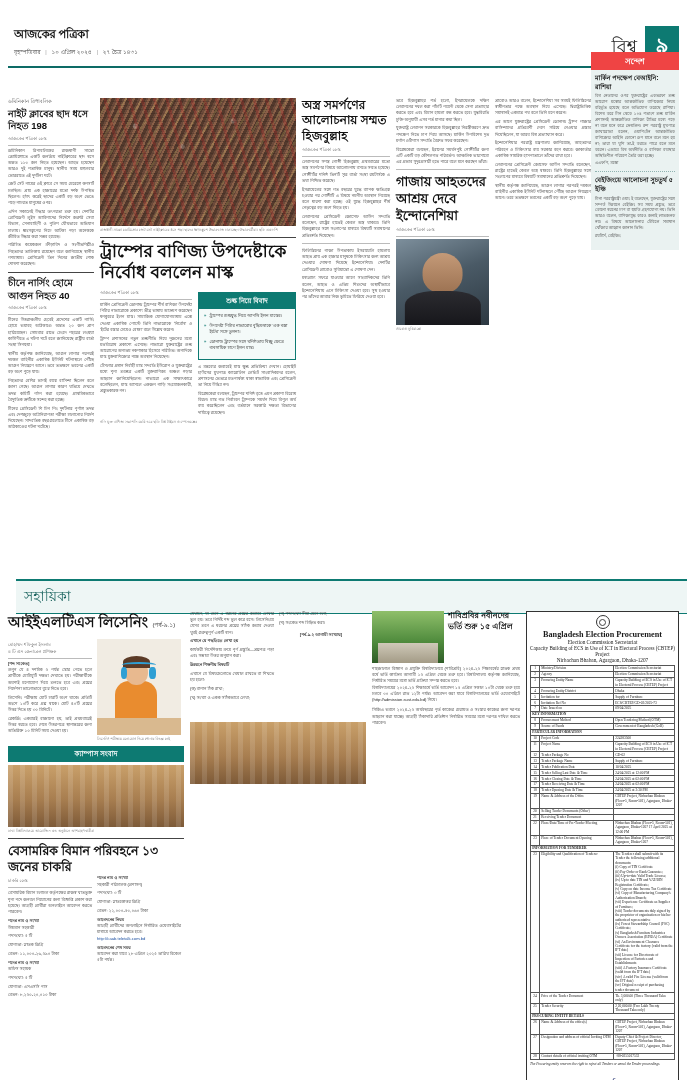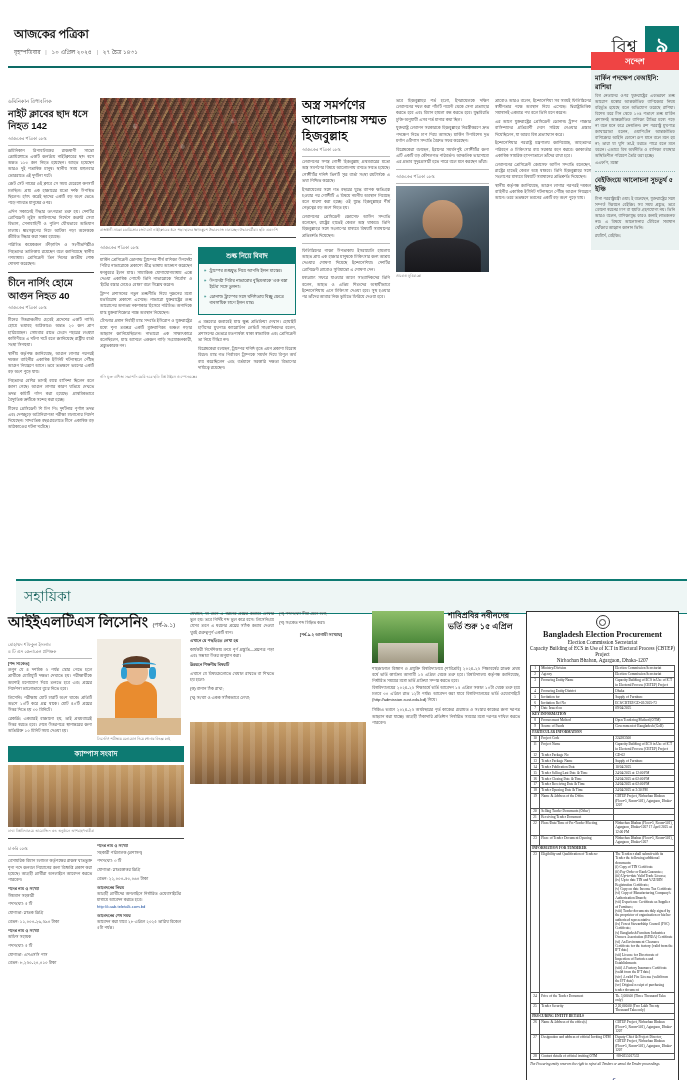--- a/index.html
+++ b/index.html
@@ -258,21 +258,21 @@
       </div>
     </div>
   </div>
 
   <div class="main">
     <div class="cols">
 
       <div class="col-a">
         <div>
           <div class="kicker">ডমিনিকান রিপাবলিক</div>
-          <h2 class="hl-sm">নাইট ক্লাবের ছাদ ধসে নিহত 142</h2>
+          <h2 class="hl-sm">নাইট ক্লাবের ছাদ ধসে নিহত 198</h2>
           <div class="byline">আজকের পত্রিকা ডেস্ক</div>
           <div class="body-text">
             <p>ডমিনিকান রিপাবলিকের রাজধানী সান্তো ডোমিঙ্গোতে একটি জনপ্রিয় নাইটক্লাবের ছাদ ধসে অন্তত ১১৩ জন নিহত হয়েছেন। আহত হয়েছেন আরও দুই শতাধিক মানুষ। স্থানীয় সময় মঙ্গলবার ভোররাতে এই দুর্ঘটনা ঘটে।</p>
             <p>জেট সেট নামের ওই ক্লাবে সে সময় মেরেঙ্গে কনসার্ট চলছিল। প্রায় এক হাজারের মতো দর্শক উপস্থিত ছিলেন। হঠাৎ করেই ছাদের একটি বড় অংশ ভেঙে পড়ে নাচরত মানুষের ওপর।</p>
             <p>এদিন সকালেই উদ্ধার তৎপরতা শুরু হয়। দেশটির প্রেসিডেন্ট লুইস আবিনাদের নির্দেশে জরুরি সেবা বিভাগ, সেনাবাহিনী ও পুলিশ যৌথভাবে অভিযান চালায়। ধ্বংসস্তূপের নিচে আটকা পড়া অনেককে জীবিত উদ্ধার করা সম্ভব হয়েছে।</p>
             <p>পরিচিত কয়েকজন ক্রীড়াবিদ ও সংগীতশিল্পীও নিহতদের তালিকায় রয়েছেন বলে জানিয়েছে স্থানীয় গণমাধ্যম। প্রেসিডেন্ট তিন দিনের জাতীয় শোক ঘোষণা করেছেন।</p>
           </div>
         </div>
 
         <div class="rule-top"></div>
@@ -293,20 +293,21 @@
         <div class="photo">
           <div class="crowd"></div>
           <div class="caption">
             <span>রাজধানী সান্তো ডোমিঙ্গোর জেট সেট নাইটক্লাবের ধসে পড়া ছাদের ধ্বংসস্তূপে উদ্ধারকাজ চালাচ্ছেন উদ্ধারকর্মীরা।</span>
             <span>ছবি: এএফপি</span>
           </div>
         </div>
 
         <div class="rule-top"></div>
 
+        <h2 class="hl-md" style="font-size:17px;line-height:1.2">ট্রাম্পের বাণিজ্য উপদেষ্টাকে নির্বোধ বললেন মাস্ক</h2>
 
         <div style="display:flex;gap:6px;margin-top:4px">
           <div style="width:92px">
             <div class="byline">আজকের পত্রিকা ডেস্ক</div>
             <div class="body-text">
               <p>মার্কিন প্রেসিডেন্ট ডোনাল্ড ট্রাম্পের শীর্ষ বাণিজ্য উপদেষ্টা পিটার নাভারোকে প্রকাশ্যে তীব্র ভাষায় আক্রমণ করেছেন ধনকুবের ইলন মাস্ক। সামাজিক যোগাযোগমাধ্যম এক্সে দেওয়া একাধিক পোস্টে তিনি নাভারোকে 'নির্বোধ' ও 'ইটের বস্তার চেয়েও বোকা' বলে উল্লেখ করেন।</p>
               <p>ট্রাম্প প্রশাসনের নতুন শুল্কনীতি নিয়ে দুজনের মধ্যে মতবিরোধ প্রকাশ্যে এসেছে। নাভারো যুক্তরাষ্ট্রের শুল্ক আরোপের অন্যতম নকশাকার হিসেবে পরিচিত। অন্যদিকে মাস্ক মুক্তবাণিজ্যের পক্ষে অবস্থান নিয়েছেন।</p>
               <p>টেসলার প্রধান নির্বাহী মাস্ক সম্প্রতি ইউরোপ ও যুক্তরাষ্ট্রের মধ্যে শূন্য শুল্কের একটি মুক্তবাণিজ্য অঞ্চল গড়ার আহ্বান জানিয়েছিলেন। নাভারো এক সাক্ষাৎকারে বলেছিলেন, মাস্ক আসলে একজন গাড়ি সংযোজনকারী, প্রস্তুতকারক নন।</p>
             </div>
           </div>
@@ -355,20 +356,21 @@
         </div>
       </div>
 
       <div class="col-d">
         <div class="body-text">
           <p>তবে হিজবুল্লাহর শর্ত হলো, ইসরায়েলকে দক্ষিণ লেবাননের দখল করা পাঁচটি পয়েন্ট থেকে সেনা প্রত্যাহার করতে হবে এবং বিমান হামলা বন্ধ করতে হবে। যুদ্ধবিরতি চুক্তি অনুযায়ী এসব শর্ত মানার কথা ছিল।</p>
           <p>যুক্তরাষ্ট্র লেবানন সরকারকে হিজবুল্লাহর নিরস্ত্রীকরণে দ্রুত পদক্ষেপ নিতে চাপ দিয়ে আসছে। মার্কিন উপবিশেষ দূত মর্গান ওর্টাগাস সম্প্রতি বৈরুত সফর করেছেন।</p>
           <p>বিশ্লেষকেরা বলছেন, ইরানের সমর্থনপুষ্ট গোষ্ঠীটির জন্য এটি একটি বড় কৌশলগত পরিবর্তন। আঞ্চলিক ভারসাম্যে এর প্রভাব সুদূরপ্রসারী হতে পারে বলে মনে করছেন তাঁরা।</p>
         </div>
         <div class="rule-thin"></div>
+        <h2 class="hl-md" style="font-size:13px">গাজায় আহতদের আশ্রয় দেবে ইন্দোনেশিয়া</h2>
         <div class="byline">আজকের পত্রিকা ডেস্ক</div>
         <div class="photo">
           <div class="portrait"></div>
           <div class="caption">প্রাবোও সুবিয়ান্তো</div>
         </div>
       </div>
 
       <div class="col-e">
         <div class="body-text">
           <p>প্রাবোও আরও বলেন, ইন্দোনেশিয়া সব সময়ই ফিলিস্তিনের স্বাধীনতার পক্ষে অবস্থান নিয়ে এসেছে। দ্বিরাষ্ট্রভিত্তিক সমাধানই একমাত্র পথ বলে তিনি মনে করেন।</p>
@@ -417,20 +419,21 @@
               <div class="hp2"></div>
             </div>
             <div class="caption">লিসেনিং পরীক্ষায় মনোযোগ দিয়ে শোনার বিকল্প নেই</div>
           </div>
         </div>
         <div class="campus-banner">ক্যাম্পাস সংবাদ</div>
         <div class="campus-photo"></div>
         <div class="caption">ঢাকা বিশ্ববিদ্যালয়ে আয়োজিত এক অনুষ্ঠানে অংশগ্রহণকারীরা</div>
 
         <div class="rule-top"></div>
+        <h2 class="hl-md" style="font-size:12.5px">বেসামরিক বিমান পরিবহনে ১৩ জনের চাকরি</h2>
         <div style="display:flex;gap:5px">
           <div style="width:84px">
             <div class="byline">চাকরি ডেস্ক</div>
             <div class="body-text">বেসামরিক বিমান চলাচল কর্তৃপক্ষের রাজস্ব খাতভুক্ত শূন্য পদে জনবল নিয়োগের জন্য বিজ্ঞপ্তি প্রকাশ করা হয়েছে। আগ্রহী প্রার্থীরা অনলাইনে আবেদন করতে পারবেন।</div>
             <div class="body-text" style="margin-top:3px;font-weight:bold">পদের নাম ও সংখ্যা</div>
             <div class="body-text">
               <p>উচ্চমান সহকারী</p>
               <p>পদসংখ্যা: ৫ টি</p>
               <p>যোগ্যতা: স্নাতক ডিগ্রি</p>
               <p>বেতন: ১১,০০০-২৬,৫৯০ টাকা</p>

